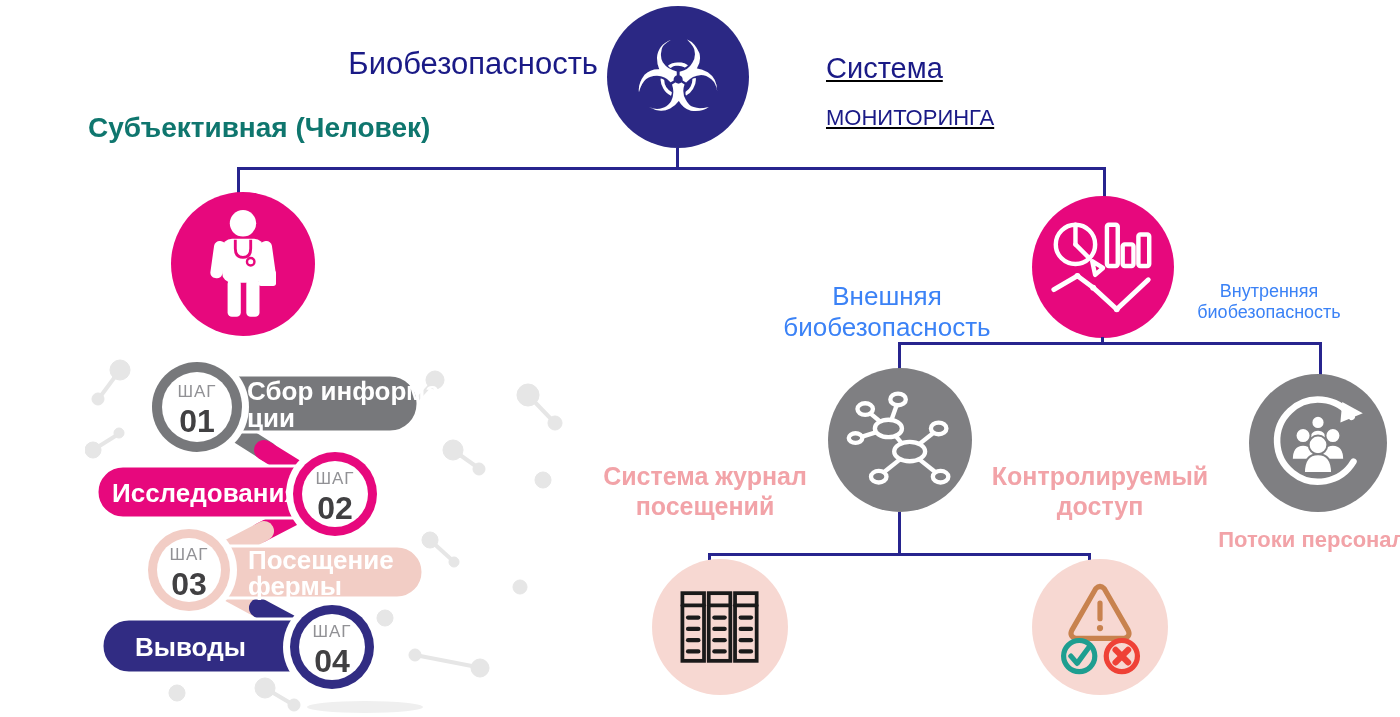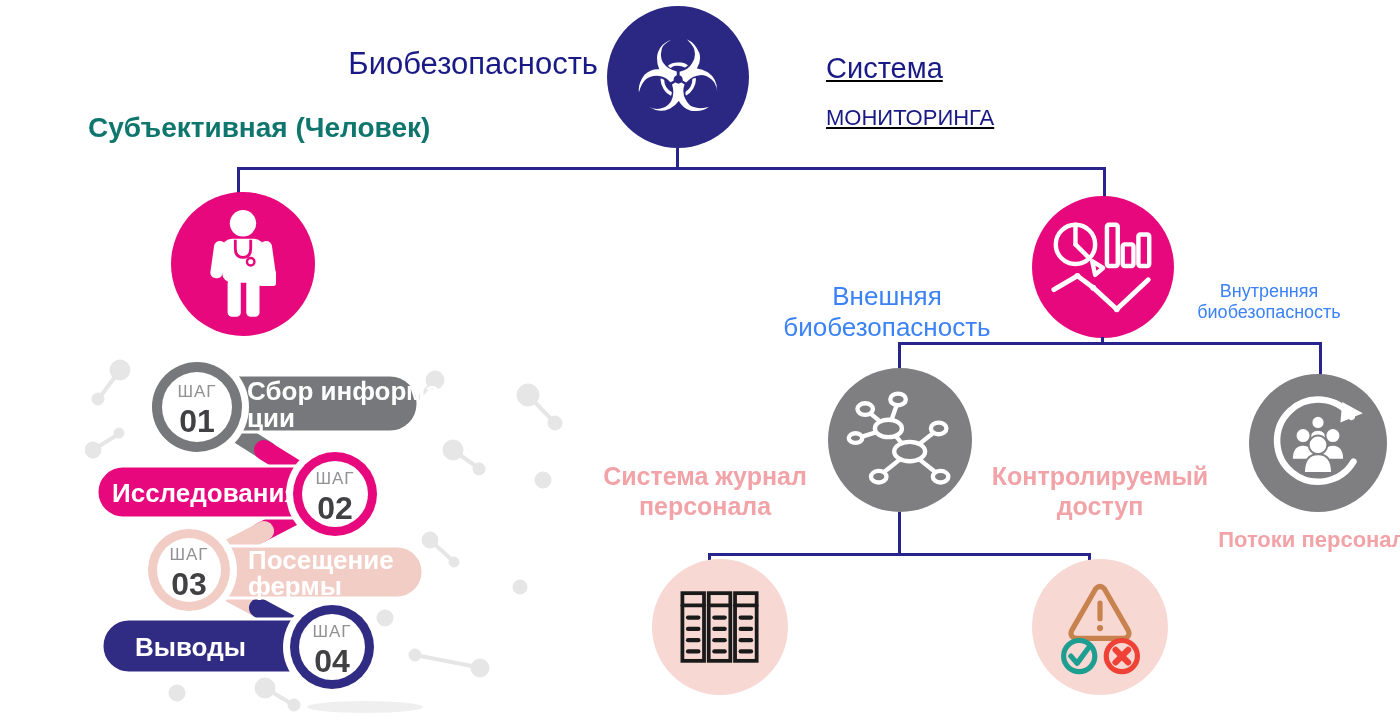--- a/index.html
+++ b/index.html
@@ -218,21 +218,21 @@
         <circle cx="76" cy="52" r="8" fill="#fff"></circle>
         <path d="M64,78 q0,-16 12,-16 q12,0 12,16 z" fill="#fff"></path>
         <circle cx="60" cy="62" r="10" fill="#fff"></circle>
         <path d="M45,92 q0,-20 15,-20 q15,0 15,20 z" fill="#fff"></path>
       </g>
     </svg>
   </div>
 
   <div class="lbl salmon-text" style="left:575px;top:461px;width:260px;font-size:25px;line-height:30px;">
     <div>Система журнал</div>
-    <div>персонала</div>
+    <div>посещений</div>
   </div>
   <div class="lbl salmon-text" style="left:970px;top:461px;width:260px;font-size:25px;line-height:30px;">
     <div>Контролируемый</div>
     <div>доступ</div>
   </div>
   <div class="lbl salmon-text" style="left:1208px;top:527px;width:220px;font-size:22px;">Потоки персонала</div>
 
   <div class="line" style="left:898px;top:512px;width:3px;height:44px;"></div>
   <div class="line" style="left:708px;top:553px;width:383px;height:3px;"></div>
   <div class="line" style="left:708px;top:553px;width:3px;height:10px;"></div>

